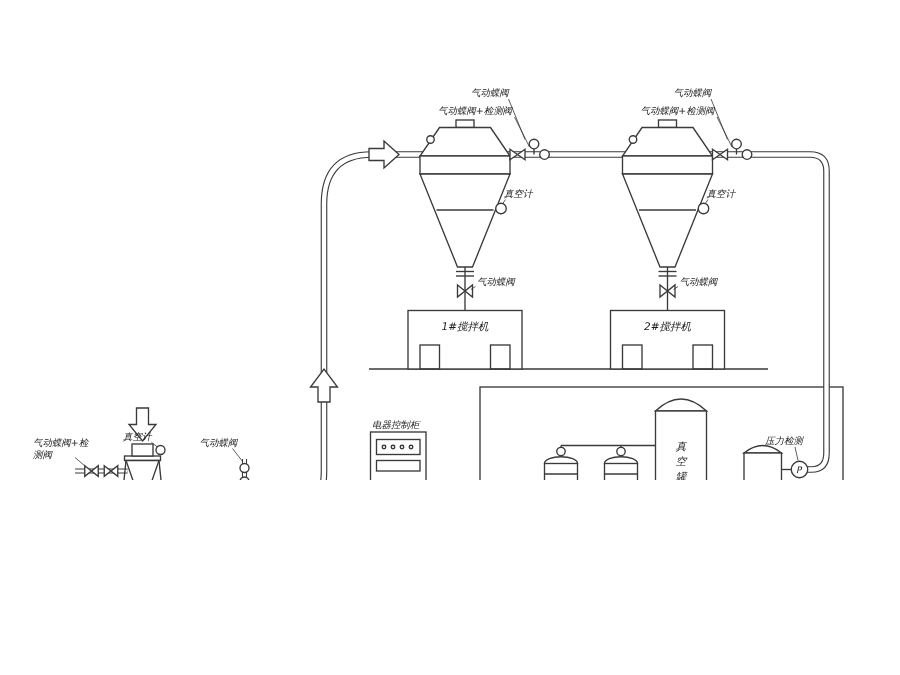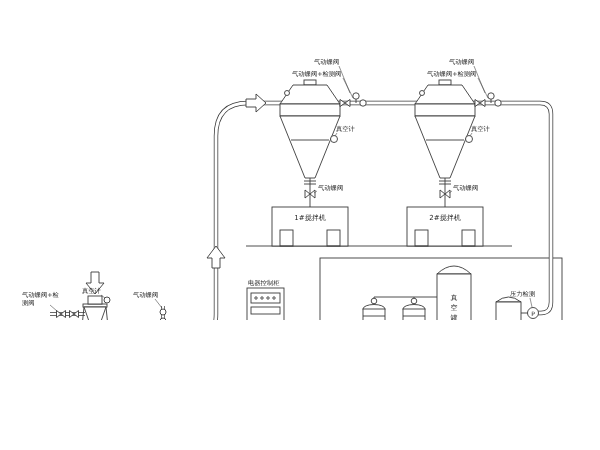--- a/index.html
+++ b/index.html
@@ -1,17 +1,17 @@
 <!DOCTYPE html>
 <html><head>
 <meta charset="utf-8">
 <style>
   html,body { margin:0; padding:0; background:#ffffff; }
   .stage { position:relative; width:600px; height:320px; background:#ffffff; overflow:hidden;
-           font-family:"DejaVu Sans", sans-serif; }
+           font-family:"DejaVu Sans", sans-serif;font-style:italic; }
   svg { display:block; }
   .thin    { fill:none; stroke:#3a3a3a; stroke-width:0.9; }
   .leader  { fill:none; stroke:#3a3a3a; stroke-width:0.55; }
   .eq      { fill:#ffffff; stroke:#3a3a3a; stroke-width:0.9; }
   .pipeO   { fill:none; stroke:#3a3a3a; stroke-width:4.4; }
   .pipeI   { fill:none; stroke:#ffffff; stroke-width:2.9; }
   .pipe2O  { fill:none; stroke:#3a3a3a; stroke-width:3.4; }
   .pipe2I  { fill:none; stroke:#ffffff; stroke-width:2.0; }
   .arrow   { fill:#ffffff; stroke:#3a3a3a; stroke-width:0.9; }
   .lbl     { font-size:6.3px; fill:#1d1d1d; }

